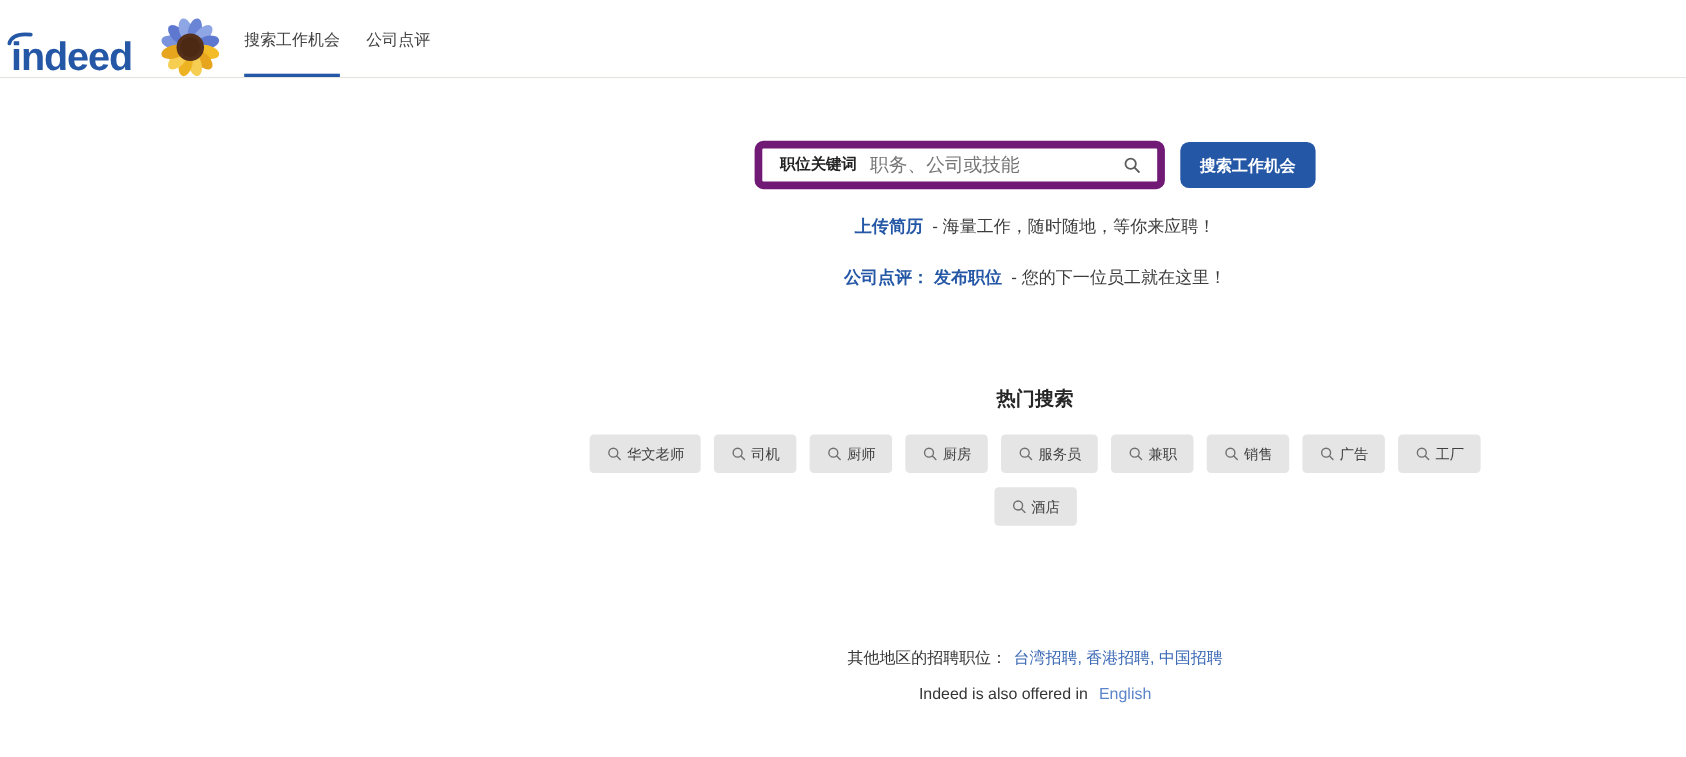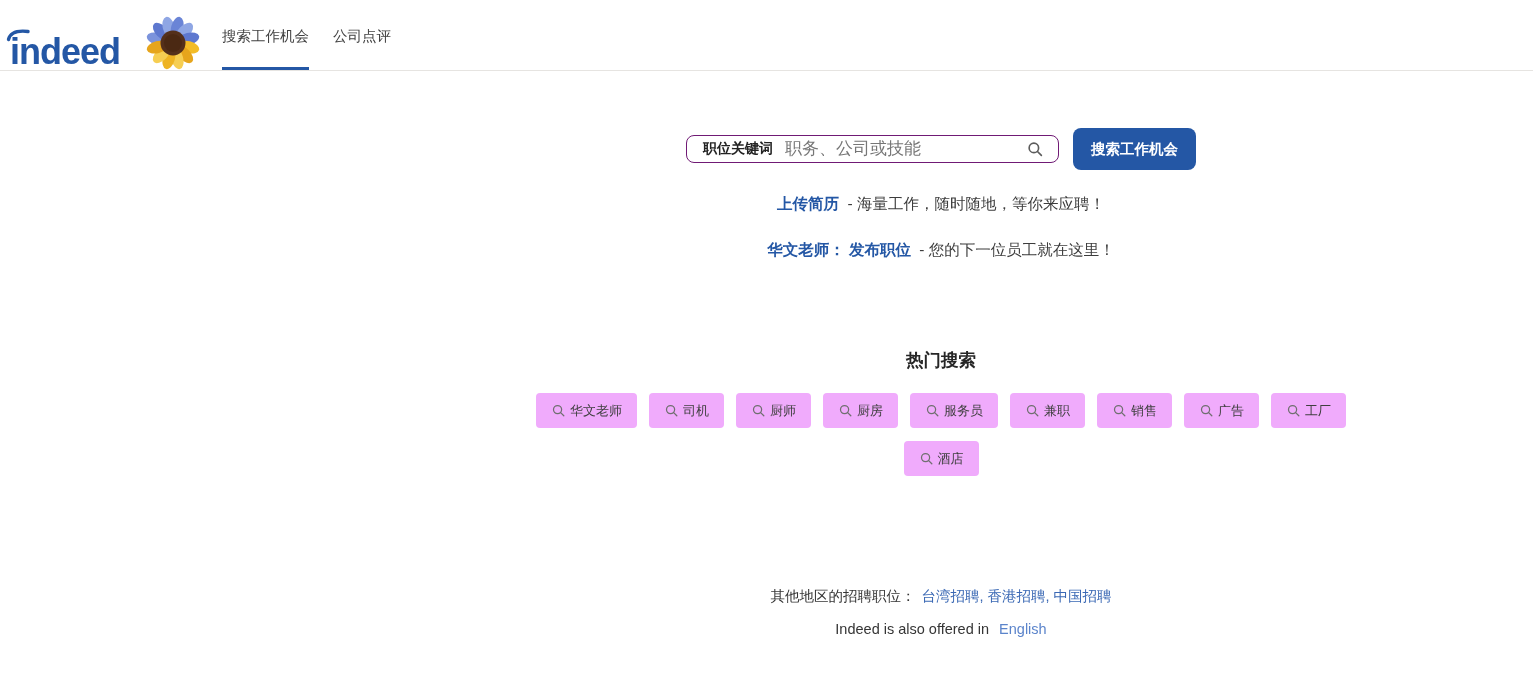--- a/index.html
+++ b/index.html
@@ -38,21 +38,21 @@
 
   
   .content {
     margin-left: 349px; width: 1184px;
     display: flex; flex-direction: column; align-items: center;
   }
 
   
   .search-row { margin-top: 57px; display: flex; align-items: center; gap: 14px; }
   .field {
-    width: 373px; height: 28px; border: 1px solid #701a75; border-radius: 8px;
+    width: 373px; height: 44px; border: 7px solid #701a75; border-radius: 8px;
     display: flex; align-items: center; background: #fff;
   }
   .field-label { font-size: 14px; font-weight: 700; color: #232323; margin-left: 16px; white-space: nowrap; }
   .field input {
     flex: 1; min-width: 0; border: none; outline: none; background: transparent;
     font-family: inherit; font-size: 17px; color: #2d2d2d; padding-left: 12px;
   }
   .field input::placeholder { color: #767676; opacity: 1; }
   .field-icon { margin-right: 14px; flex: none; display: flex; }
   .search-btn {
@@ -68,21 +68,21 @@
   .promo-strong { color: var(--accent); font-weight: 700; }
   .promo-rest { margin-left: 4px; }
 
   
   .hot-title { margin-top: 87px; font-size: 17.5px; font-weight: 700; color: #262626; }
   .chip-row { display: flex; justify-content: center; gap: 12px; }
   .chip-row-1 { margin-top: 21px; }
   .chip-row-2 { margin-top: 13px; }
   .chip {
     display: inline-flex; align-items: center; gap: 4px; height: 35px;
-    padding: 0 15px; background: #f0abfc; border: none; border-radius: 4px;
+    padding: 0 15px; background: #e5e5e5; border: none; border-radius: 4px;
     font-family: inherit; font-size: 13px; color: #3f3f3f; cursor: pointer;
   }
   .chip svg { stroke: #6f6f6f; }
 
   
   .footer-regions { margin-top: 111px; font-size: 14.5px; color: #353535; display: flex; }
   .region-list { display: inline-flex; margin-left: 6px; justify-content: center; }
   .region-list span.link-item { color: var(--footer-link); cursor: pointer; }
   .region-list span.link-item:not(:last-child)::after { content: ",\00a0"; }
   .footer-offered { margin-top: 15px; font-size: 14.5px; color: #353535; }
@@ -149,21 +149,21 @@
 
     <button class="search-btn">搜索工作机会</button>
   </div>
 
   <div class="promo1">
     <a class="promo-link">上传简历</a>
     <span class="promo-rest">- 海量工作，随时随地，等你来应聘！</span>
   </div>
 
   <div class="promo2">
-    <span class="promo-strong">华文老师：</span>
+    <span class="promo-strong">公司点评：</span>
     <a class="promo-link">发布职位</a>
     <span class="promo-rest">- 您的下一位员工就在这里！</span>
   </div>
 
   <div class="hot-title">热门搜索</div>
 
   <div class="chip-row chip-row-1">
 
       <button class="chip">
         <svg class="icon-stroke" width="15" height="15" viewBox="0 0 24 24" stroke-width="2">

